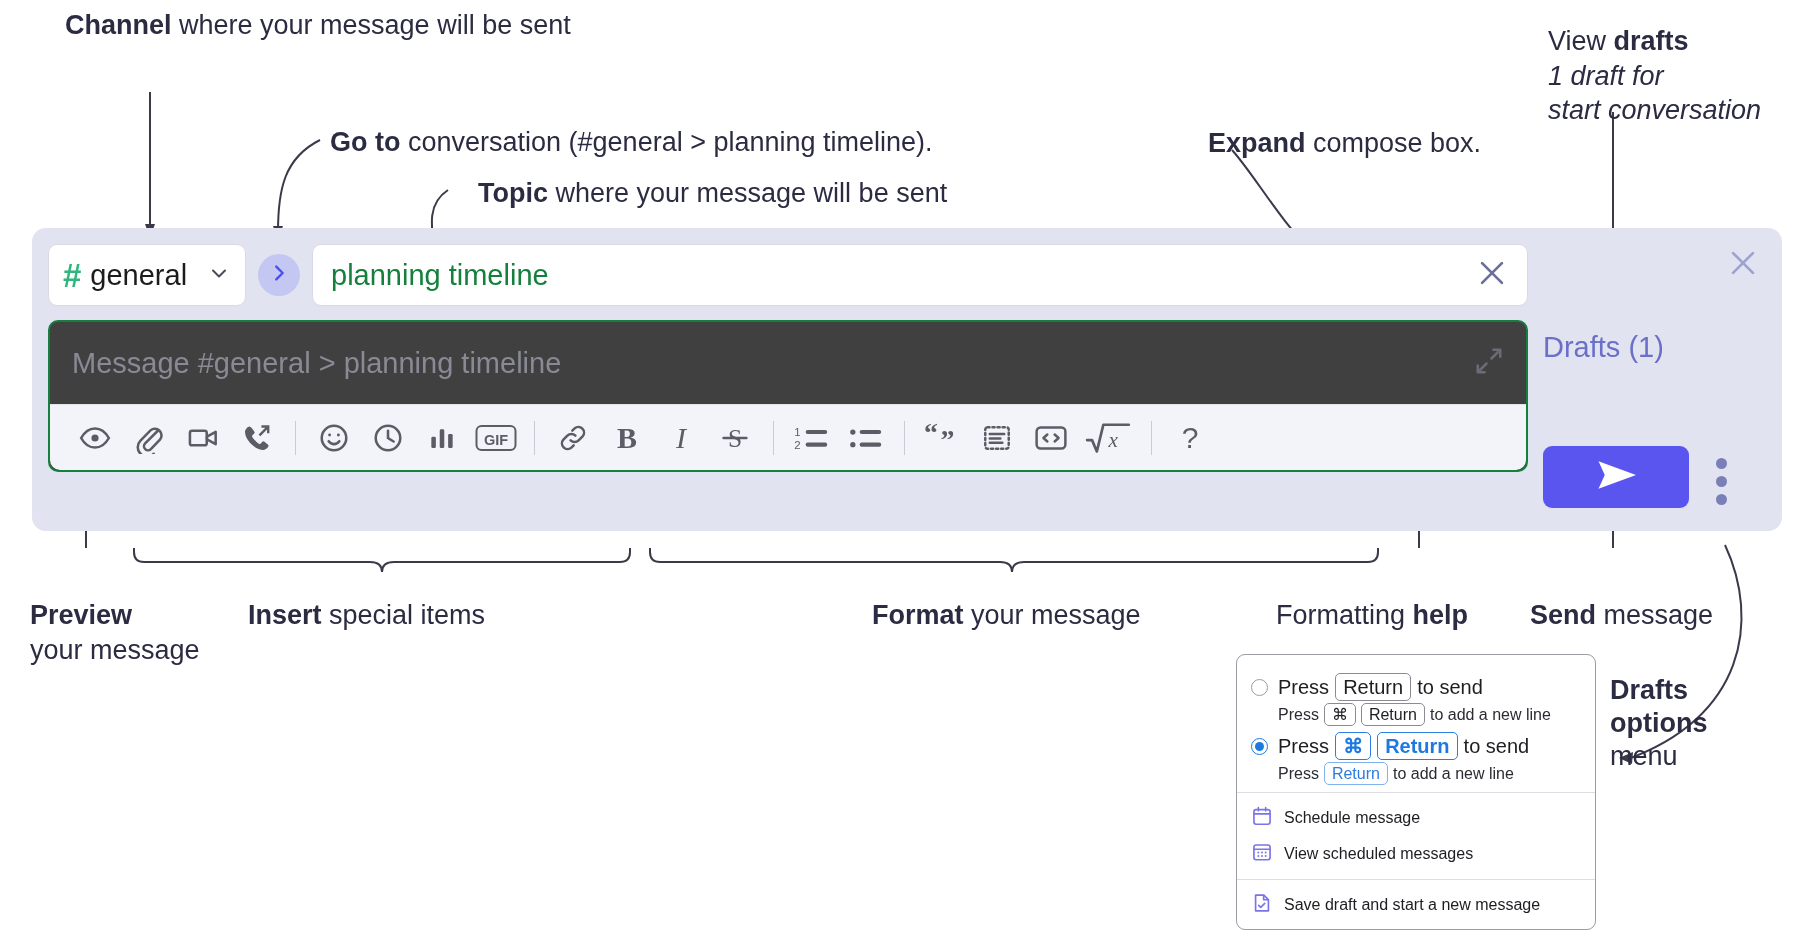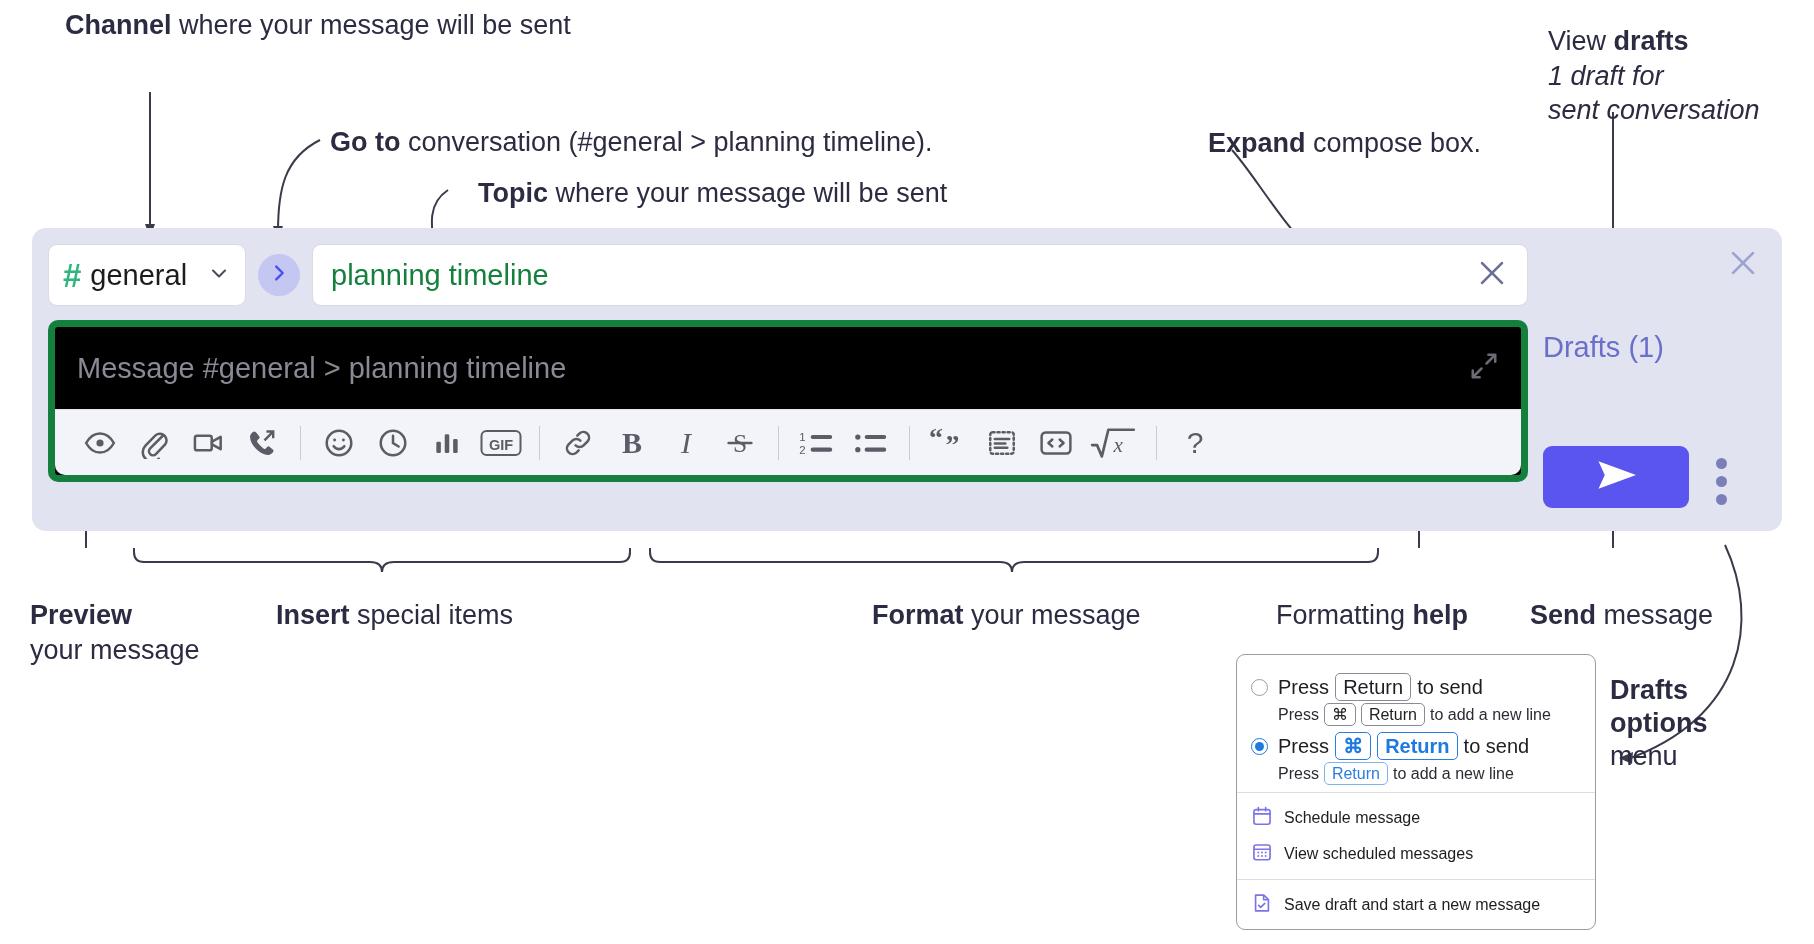--- a/index.html
+++ b/index.html
@@ -39,21 +39,21 @@
   }
   #topic-field{
     flex:1;height:62px;background:#ffffff;border:1px solid #d9dae6;border-radius:9px;
     display:flex;align-items:center;padding:0 18px;box-sizing:border-box;
   }
   #topic-value{font-size:29px;color:#15803d;}
   #topic-clear{margin-left:auto;color:#6b6f99;}
 
   
   #message-box{
-    margin-top:12px;width:100%;background:#000000;border:7px solid #15803d;border-radius:10px;
+    margin-top:12px;width:100%;background:#404040;border:2px solid #15803d;border-radius:10px;
     box-sizing:border-box;position:relative;
   }
   #message-area{height:82px;display:flex;align-items:center;padding:0 22px;box-sizing:border-box;}
   #message-placeholder{font-size:29px;color:#8a8a96;}
   #expand-btn{position:absolute;right:22px;top:24px;color:#6b6b76;}
 
   #toolbar{
     height:66px;border-top:1px solid #e4e4ec;background:#f3f4f9;
     border-radius:0 0 10px 10px;display:flex;align-items:center;padding:0 18px;
     box-sizing:border-box;gap:0;
@@ -150,29 +150,29 @@
   <b>Topic</b><span> where your message will be sent</span>
 </div>
 
 <div class="anno a28" style="left:1208px;top:126px;">
   <b>Expand</b><span> compose box.</span>
 </div>
 
 <div class="anno a28" style="left:1548px;top:24px;">
   <div><span>View </span><b>drafts</b></div>
   <div><i>1 draft for</i></div>
-  <div><i>sent conversation</i></div>
+  <div><i>start conversation</i></div>
 </div>
 
 <div class="anno a28" style="left:30px;top:598px;">
   <div><b>Preview</b></div>
   <div><span>your message</span></div>
 </div>
 
-<div class="anno a28" style="left:248px;top:598px;margin-left:28px;">
+<div class="anno a28" style="left:248px;top:598px;">
   <b>Insert</b><span> special items</span>
 </div>
 
 <div class="anno a28" style="left:872px;top:598px;">
   <b>Format</b><span> your message</span>
 </div>
 
 <div class="anno a28" style="left:1276px;top:598px;">
   <span>Formatting </span><b>help</b>
 </div>

